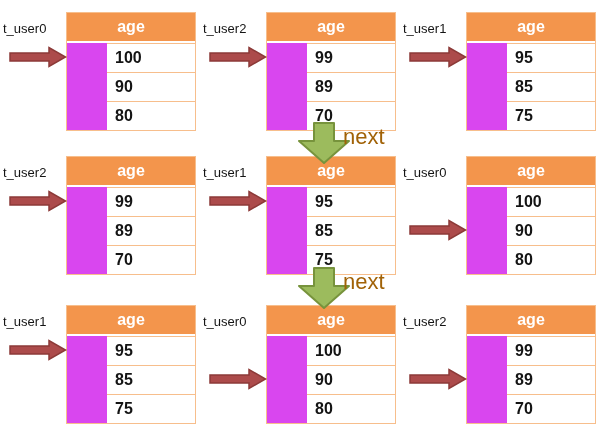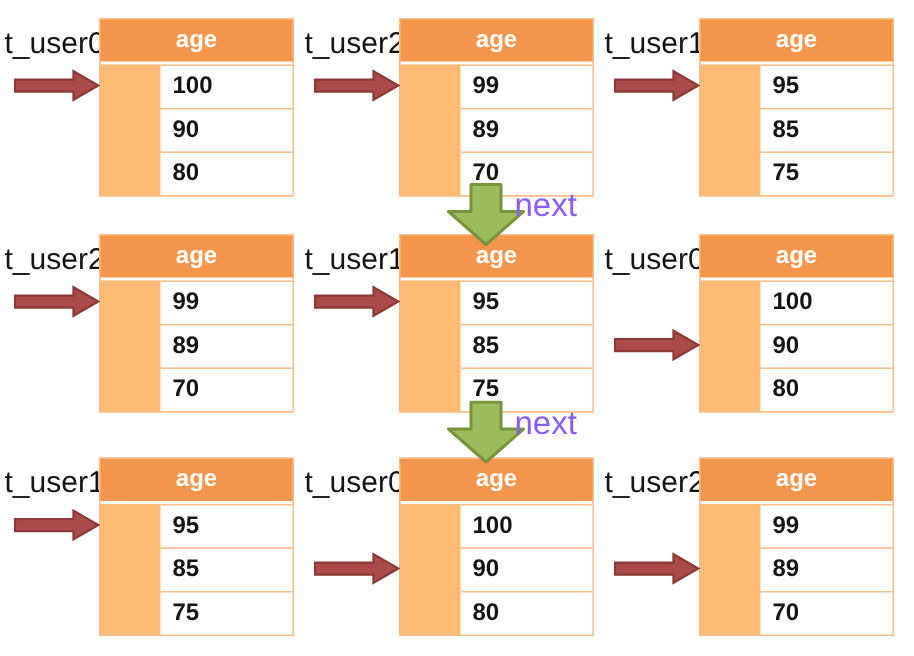--- a/index.html
+++ b/index.html
@@ -2,41 +2,41 @@
 <html style="--header-bg: #F3954C; --table-border: #F7BE8C; --pointer-fill: #AC4B4B; --pointer-stroke: #8C3A38; --next-fill: #9CBB5D; --next-stroke: #77933C;"><head>
 <meta charset="utf-8">
 <style>
   html,body{margin:0;padding:0;background:#fff;}
   #canvas{
     position:relative;width:609px;height:437px;background:#fff;overflow:hidden;
     font-family:"Liberation Sans",sans-serif;color:#141414;
   }
   .group{position:absolute;width:200px;height:124px;}
   .tlabel{
-    position:absolute;left:3px;top:7px;width:62px;font-size:20px;line-height:20px;
+    position:absolute;left:3px;top:7px;width:62px;font-size:13px;line-height:20px;
     color:#141414;white-space:nowrap;
   }
   .tbl{
-    position:absolute;left:66px;top:0;width:130px;background:#fdba74;
+    position:absolute;left:66px;top:0;width:130px;background:#d946ef;
     border:1px solid var(--table-border,#F7BE8C);box-sizing:border-box;
   }
   .thead{
     height:28px;line-height:28px;background:var(--header-bg,#F3954C);color:#fff;
     font-weight:bold;font-size:16px;text-align:center;border-bottom:2px solid #fff;
   }
   .trow{
     height:28px;line-height:28px;padding-left:8px;font-size:16px;font-weight:600;
     border-top:1px solid var(--table-border,#F7BE8C);background:#fff;margin-left:40px;
   }
   .ptr{position:absolute;left:9px;top:34px;z-index:3;}
   .ptr polygon{fill:var(--pointer-fill,#AC4B4B);stroke:var(--pointer-stroke,#8C3A38);stroke-width:1.5;}
   .next{position:absolute;width:112px;height:44px;z-index:5;}
   .garrow{position:absolute;left:0;top:0;}
   .garrow polygon{fill:var(--next-fill,#9CBB5D);stroke:var(--next-stroke,#77933C);stroke-width:2;stroke-linejoin:round;}
-  .next-label{position:absolute;left:46px;top:3px;font-size:22px;line-height:24px;color:#8b5cf6;}
+  .next-label{position:absolute;left:46px;top:3px;font-size:22px;line-height:24px;color:#a16207;}
 </style>
 </head>
 <body>
 
 <div id="canvas">
 
   <div class="group" style="left:0px;top:12px">
     <div class="tlabel">t_user0</div>
     <div class="tbl">
       <div class="thead">age</div>

